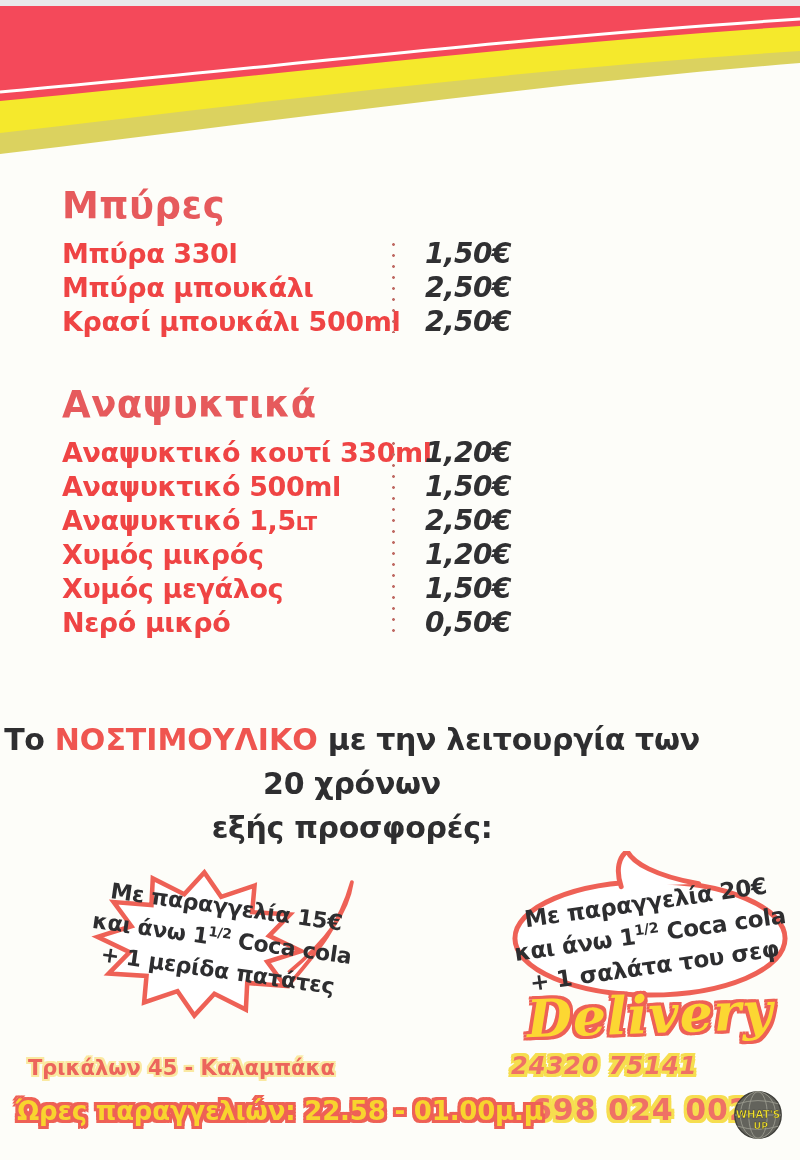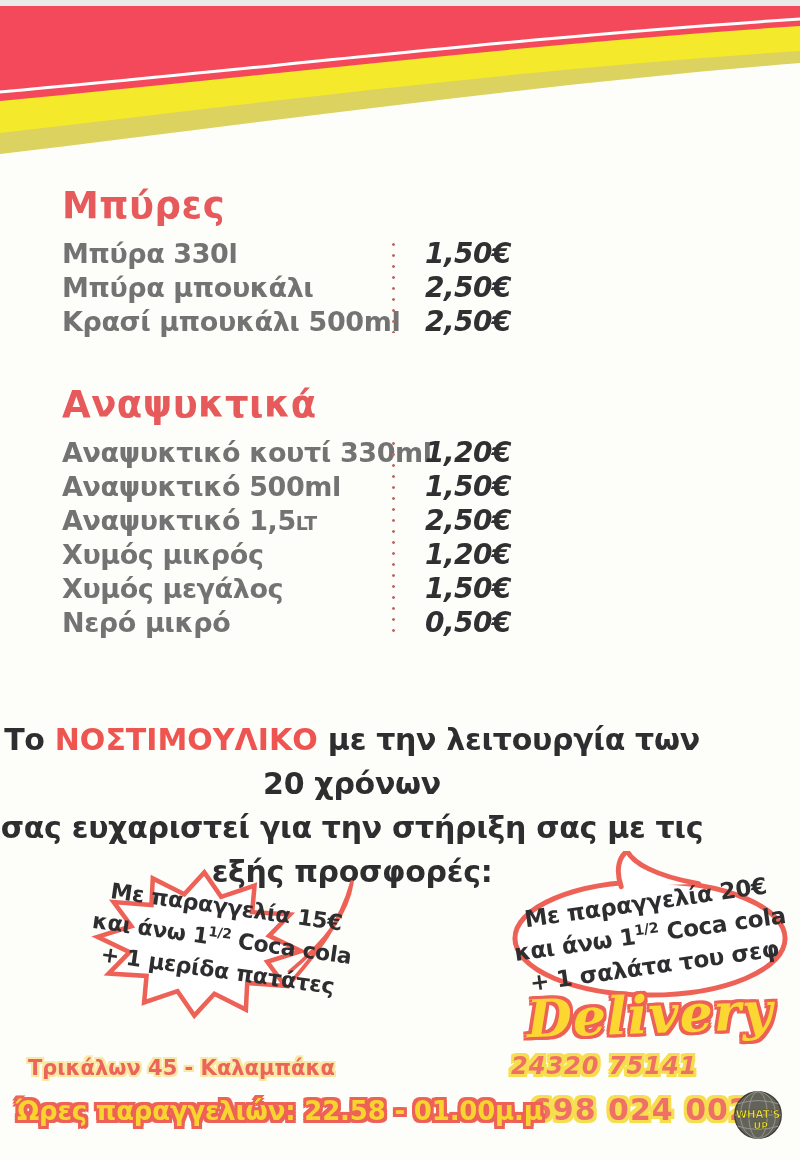--- a/index.html
+++ b/index.html
@@ -14,21 +14,21 @@
 
   
   .menu-section{position:absolute;left:62px;width:475px;}
   .s1{top:178px;}
   .s2{top:377px;}
   .section-title{
     margin:0 0 9px 0;font-size:37px;font-weight:bold;color:#e65a5c;letter-spacing:0.5px;
   }
   .rows{position:relative;}
   .row{display:flex;align-items:center;height:34px;}
-  .nm{flex:none;width:330px;font-size:27px;font-weight:bold;color:#737373;
+  .nm{flex:none;width:330px;font-size:27px;font-weight:bold;color:#ef4444;
       letter-spacing:-0.4px;white-space:nowrap;}
   .unit{font-size:0.70em;}
   .pr{margin-left:33px;font-size:28px;font-weight:bold;color:#303032;letter-spacing:-0.5px;font-style:italic;}
   .dots{
     position:absolute;left:330px;top:3px;bottom:5px;width:3px;
     background-image:radial-gradient(circle,#bf6a64 1.3px,rgba(0,0,0,0) 1.5px);
     background-size:3px 11px;background-repeat:repeat-y;background-position:center top;
   }
 
   
@@ -143,21 +143,20 @@
       </div>
       <div class="row">
         <span class="nm">Νερό μικρό</span>
         <span class="pr">0,50€</span>
       </div>
     </div>
   </section>
 
   <div class="intro">
     <div><span>Το </span><span class="brand">ΝΟΣΤΙΜΟΥΛΙΚΟ</span><span> με την λειτουργία των 20 χρόνων</span></div>
-    <div>σας ευχαριστεί για την στήριξη σας με τις</div>
     <div>εξής προσφορές:</div>
   </div>
 
   <div class="offer-left">
     <svg width="272" height="200" viewBox="0 0 360 220">
       <path d="M268,148 C320,105 346,68 352,28 C336,85 306,120 272,160" fill="#ffffff" stroke="#ee6156" stroke-width="5" stroke-linejoin="round"></path>
       <polygon points="285,110 241.3,127.2 267,157.5 216.8,157 217.5,192.3 174.5,174.2 150,205 125.5,174.2 82.5,192.3 83.2,157 33,157.5 58.7,127.2 15,110 58.7,92.8 33,62.5 83.2,63 82.5,27.7 125.5,45.8 150,15 174.5,45.8 217.5,27.7 216.8,63 267,62.5 241.3,92.8" transform="rotate(4 150 110)" fill="#ffffff" stroke="#ee6156" stroke-width="6"></polygon>
     </svg>
     <div class="offer-text">
       <div>Με παραγγελία 15€</div>

